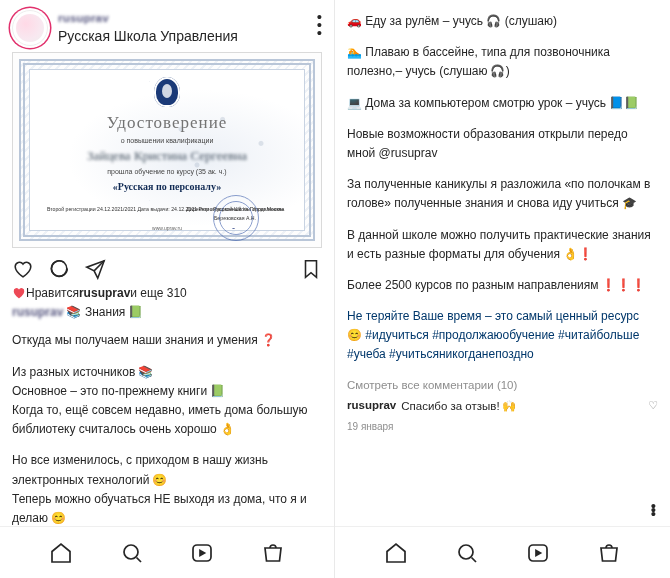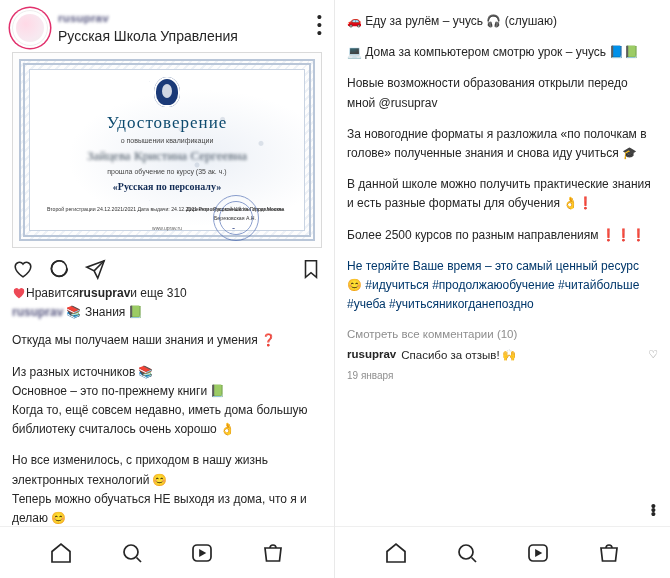--- a/index.html
+++ b/index.html
@@ -41,21 +41,21 @@
       radial-gradient(circle at 70% 52%,#7f93ad 0 2px,transparent 3px),
       radial-gradient(circle at 30% 70%,#7f93ad 0 2px,transparent 3px),
       linear-gradient(115deg,rgba(140,160,185,.55) 0 1px,transparent 1px 9px),
       linear-gradient(55deg,rgba(140,160,185,.45) 0 1px,transparent 1px 12px);}
   .cert .crest{position:absolute;left:50%;transform:translateX(-50%);top:24px;
     width:26px;height:30px;border-radius:50% 50% 45% 45%;
     background:#1b3a78;box-shadow:inset 0 0 0 2px #fff;}
   .cert .crest:after{content:"";position:absolute;left:50%;top:7px;transform:translateX(-50%);
     width:10px;height:14px;border-radius:50%;background:#fff;opacity:.8;}
   .cert .title{position:absolute;left:0;right:0;top:60px;text-align:center;
-    font-family:"Liberation Serif",serif;font-size:17px;letter-spacing:1px;color:#0c4a6e;}
+    font-family:"Liberation Serif",serif;font-size:17px;letter-spacing:1px;color:#737373;}
   .cert .sub1{position:absolute;left:0;right:0;top:84px;text-align:center;font-size:7px;color:#444;}
   .cert .name{position:absolute;left:0;right:0;top:95px;text-align:center;
     font-family:"Liberation Serif",serif;font-size:13px;color:#123;filter:blur(1.7px);opacity:.8;}
   .cert .sub2{position:absolute;left:0;right:0;top:115px;text-align:center;font-size:7px;color:#444;}
   .cert .qual{position:absolute;left:0;right:0;top:128px;text-align:center;
     font-family:"Liberation Serif",serif;font-size:10px;font-weight:bold;color:#102a54;}
   .cert .metaL{position:absolute;left:34px;top:152px;font-size:5.2px;color:#333;line-height:1.7;}
   .cert .metaR{position:absolute;right:26px;top:152px;width:120px;text-align:center;
     font-size:5.2px;color:#333;line-height:1.7;}
   .cert .stamp{position:absolute;right:62px;top:142px;width:44px;height:44px;border-radius:50%;
@@ -214,23 +214,24 @@
             <path d="M9 7a3 3 0 0 1 6 0"></path>
         </svg>
       </div>
     </div>
   </div>
 
   <div class="col right">
 
     <div class="body-text">
       <p>🚗 Еду за рулём – учусь 🎧 (слушаю)</p>
+      <p>🏊 Плаваю в бассейне, типа для позвоночника полезно,– учусь (слушаю 🎧)</p>
       <p>💻 Дома за компьютером смотрю урок – учусь 📘📗</p>
       <p>Новые возможности образования открыли передо мной @rusuprav</p>
-      <p>За новогодние форматы я разложила «по полочкам в голове» полученные знания и снова иду учиться 🎓</p>
+      <p>За полученные каникулы я разложила «по полочкам в голове» полученные знания и снова иду учиться 🎓</p>
       <p>В данной школе можно получить практические знания и есть разные форматы для обучения 👌❗</p>
       <p>Более 2500 курсов по разным направлениям ❗❗❗</p>
       <p class="link">Не теряйте Ваше время – это самый ценный ресурс 😊 #идучиться #продолжаюобучение #читайбольше #учеба #учитьсяникогданепоздно</p>
     </div>
 
     <div class="comments">Смотреть все комментарии (10)</div>
 
     <div class="comment-row">
       <span class="cu">rusuprav</span>
       <span>Спасибо за отзыв! 🙌</span>

